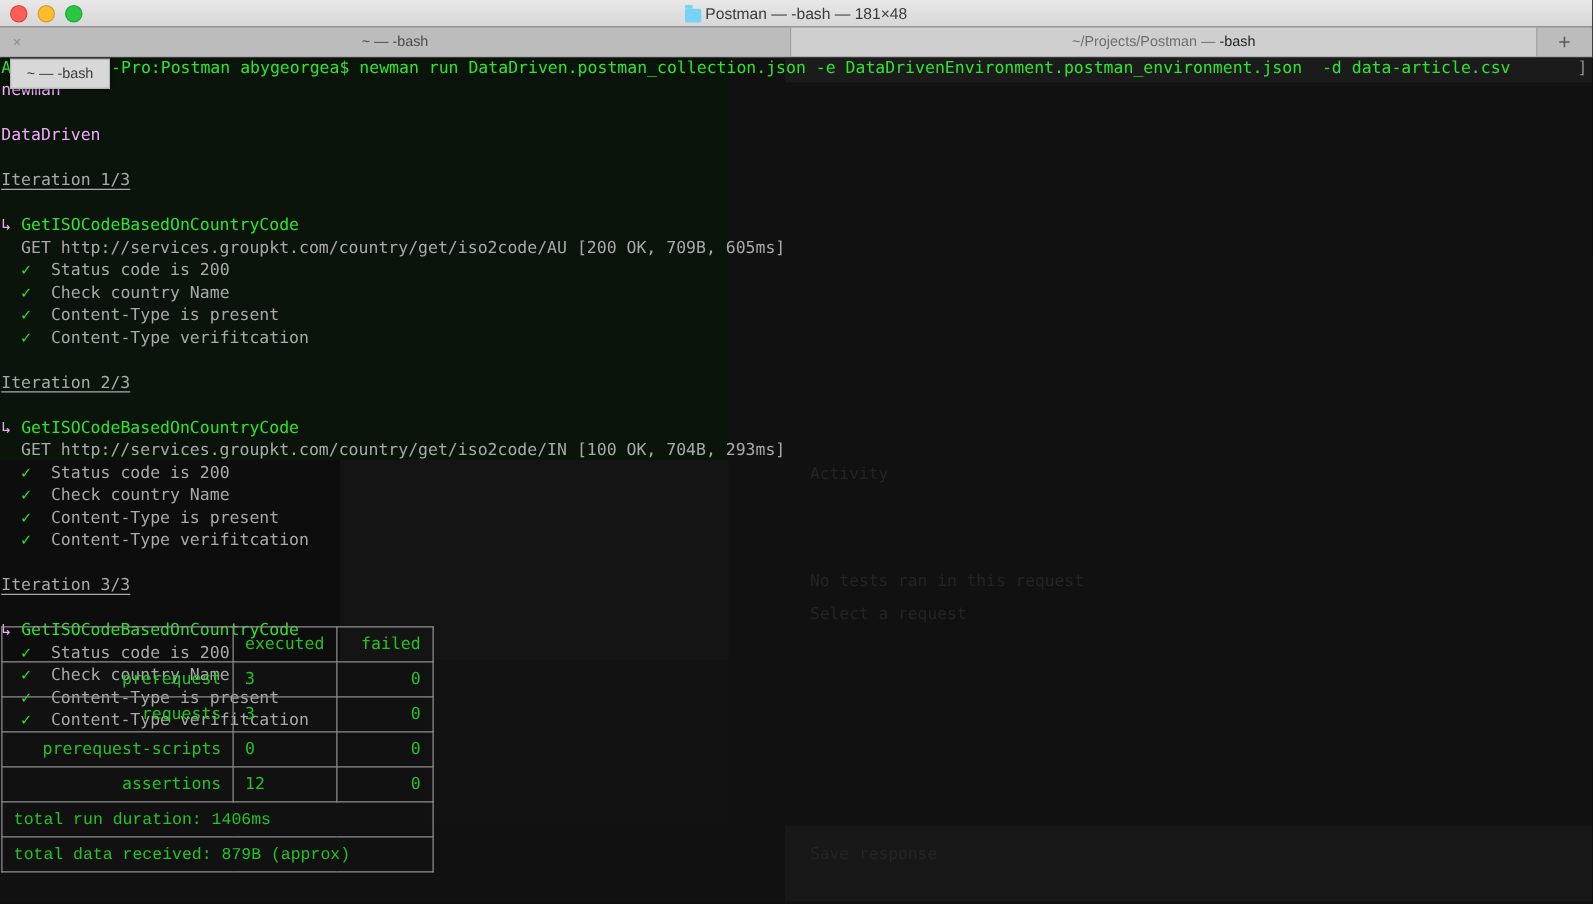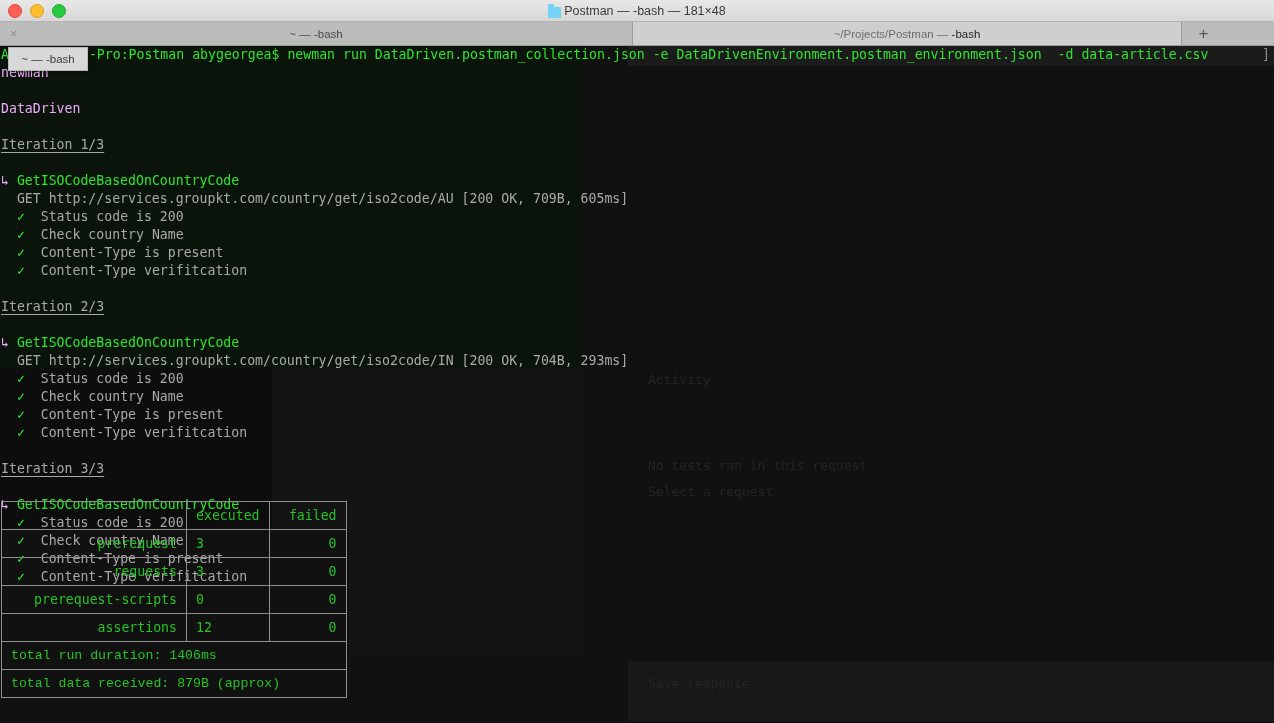--- a/index.html
+++ b/index.html
@@ -101,21 +101,21 @@
     font-size: 11.5px;
     color: #4a4a4a;
     box-sizing: border-box;
     border-right: 1px solid #9c9c9c;
   }
   .tab.inactive {
     width: 633px;
     background: #bcbcbc;
   }
   .tab.active {
-    width: 549px;
+    width: 597px;
     background: #cfcfcf;
     color: #2e2e2e;
   }
   .tab .tabtext .dim { color: #6d6d6d; }
   .tab .tabtext .strong { color: #1f1f1f; }
   .tab-close {
     position: absolute;
     left: 8px;
     top: 50%;
     transform: translateY(-50%);
@@ -328,21 +328,21 @@
       <div class="ln"><span class="c-grey">  </span><span class="c-grey">GET http://services.groupkt.com/country/get/iso2code/AU [200 OK, 709B, 605ms]</span></div>
       <div class="ln"><span class="c-bgreen">  </span><span class="c-bgreen">✓</span><span class="c-grey">  </span><span class="c-grey">Status code is 200</span></div>
       <div class="ln"><span class="c-bgreen">  </span><span class="c-bgreen">✓</span><span class="c-grey">  </span><span class="c-grey">Check country Name</span></div>
       <div class="ln"><span class="c-bgreen">  </span><span class="c-bgreen">✓</span><span class="c-grey">  </span><span class="c-grey">Content-Type is present</span></div>
       <div class="ln"><span class="c-bgreen">  </span><span class="c-bgreen">✓</span><span class="c-grey">  </span><span class="c-grey">Content-Type verifitcation</span></div>
       <div class="ln">&nbsp;</div>
 
       <div class="ln"><span class="c-grey underline">Iteration 2/3</span></div>
       <div class="ln">&nbsp;</div>
       <div class="ln"><span class="c-green">↳</span><span class="c-green"> </span><span class="c-bgreen">GetISOCodeBasedOnCountryCode</span></div>
-      <div class="ln"><span class="c-grey">  </span><span class="c-grey">GET http://services.groupkt.com/country/get/iso2code/IN [200 OK, 704B, 293ms]</span></div>
+      <div class="ln"><span class="c-grey">  </span><span class="c-grey">GET http://services.groupkt.com/country/get/iso2code/IN [100 OK, 704B, 293ms]</span></div>
       <div class="ln"><span class="c-bgreen">  </span><span class="c-bgreen">✓</span><span class="c-grey">  </span><span class="c-grey">Status code is 200</span></div>
       <div class="ln"><span class="c-bgreen">  </span><span class="c-bgreen">✓</span><span class="c-grey">  </span><span class="c-grey">Check country Name</span></div>
       <div class="ln"><span class="c-bgreen">  </span><span class="c-bgreen">✓</span><span class="c-grey">  </span><span class="c-grey">Content-Type is present</span></div>
       <div class="ln"><span class="c-bgreen">  </span><span class="c-bgreen">✓</span><span class="c-grey">  </span><span class="c-grey">Content-Type verifitcation</span></div>
       <div class="ln">&nbsp;</div>
 
       <div class="ln"><span class="c-grey underline">Iteration 3/3</span></div>
       <div class="ln">&nbsp;</div>
       <div class="ln"><span class="c-green">↳</span><span class="c-green"> </span><span class="c-bgreen">GetISOCodeBasedOnCountryCode</span></div>
       <div class="ln"><span class="c-bgreen">  </span><span class="c-bgreen">✓</span><span class="c-grey">  </span><span class="c-grey">Status code is 200</span></div>

